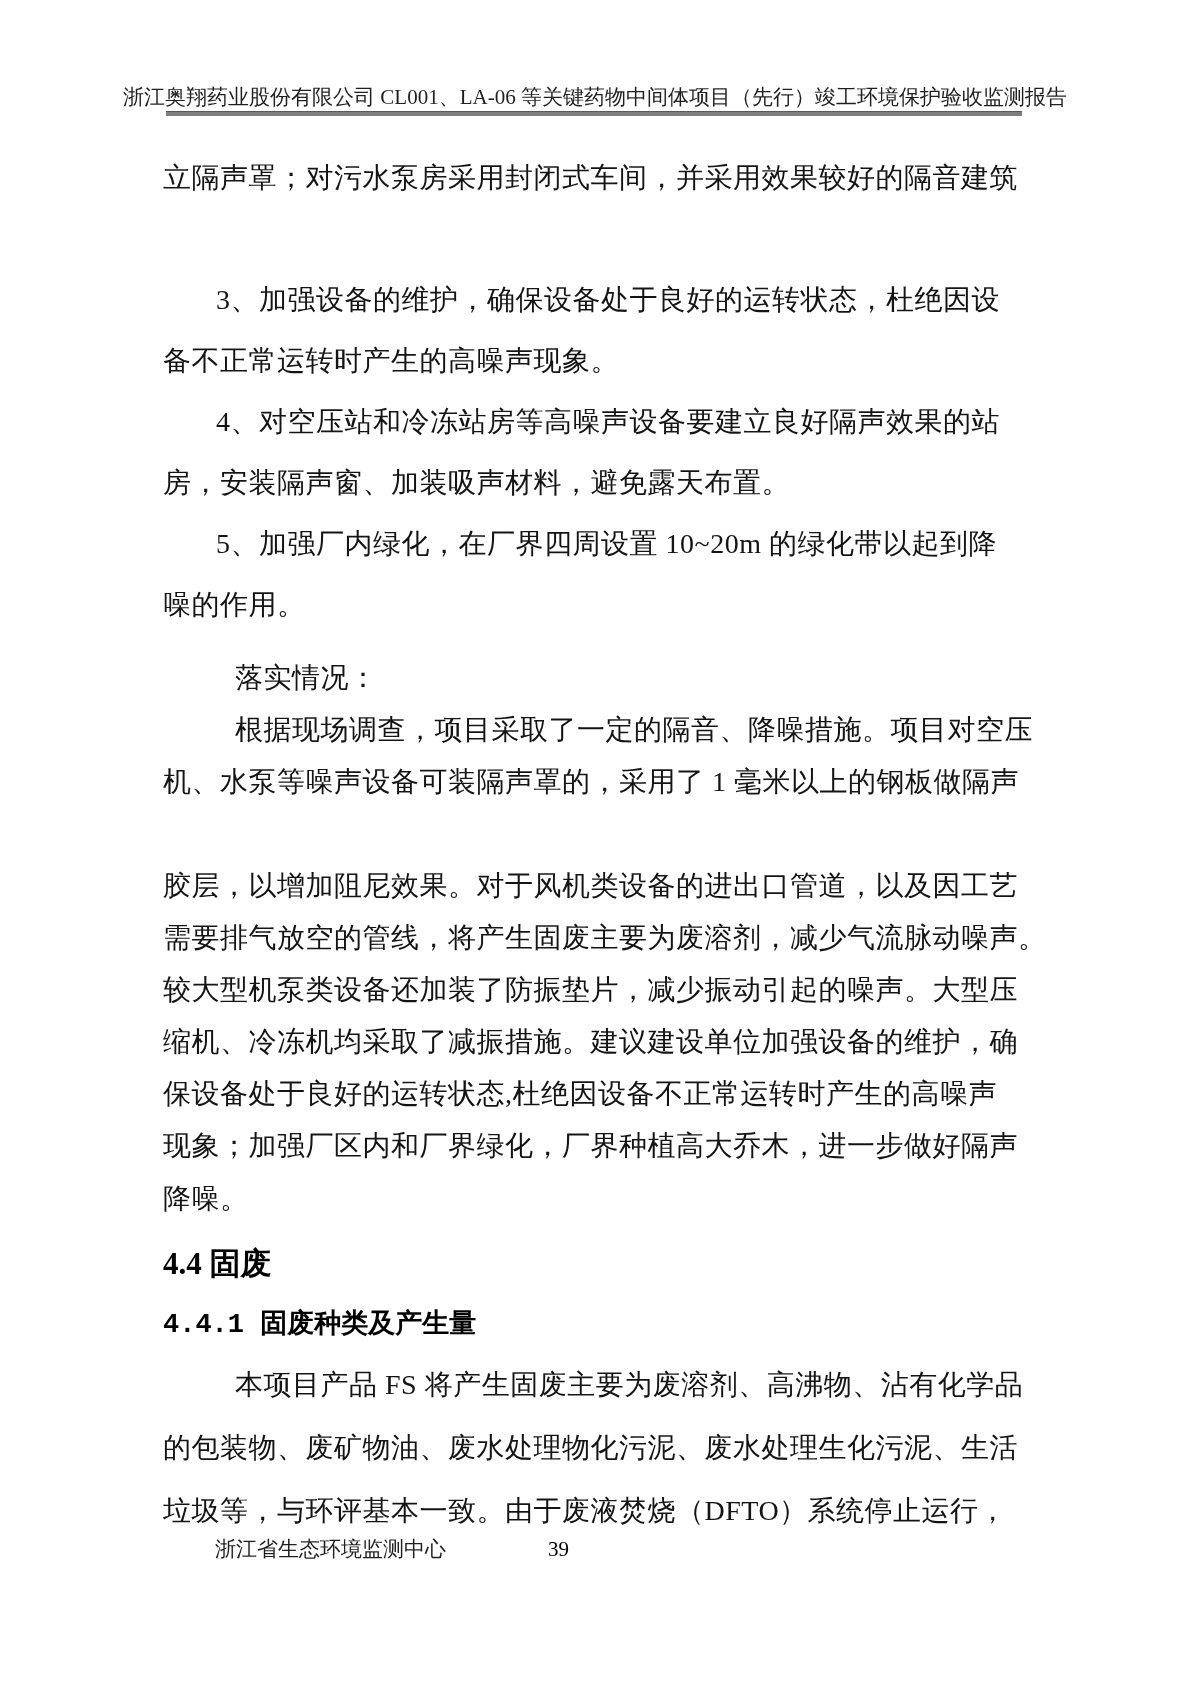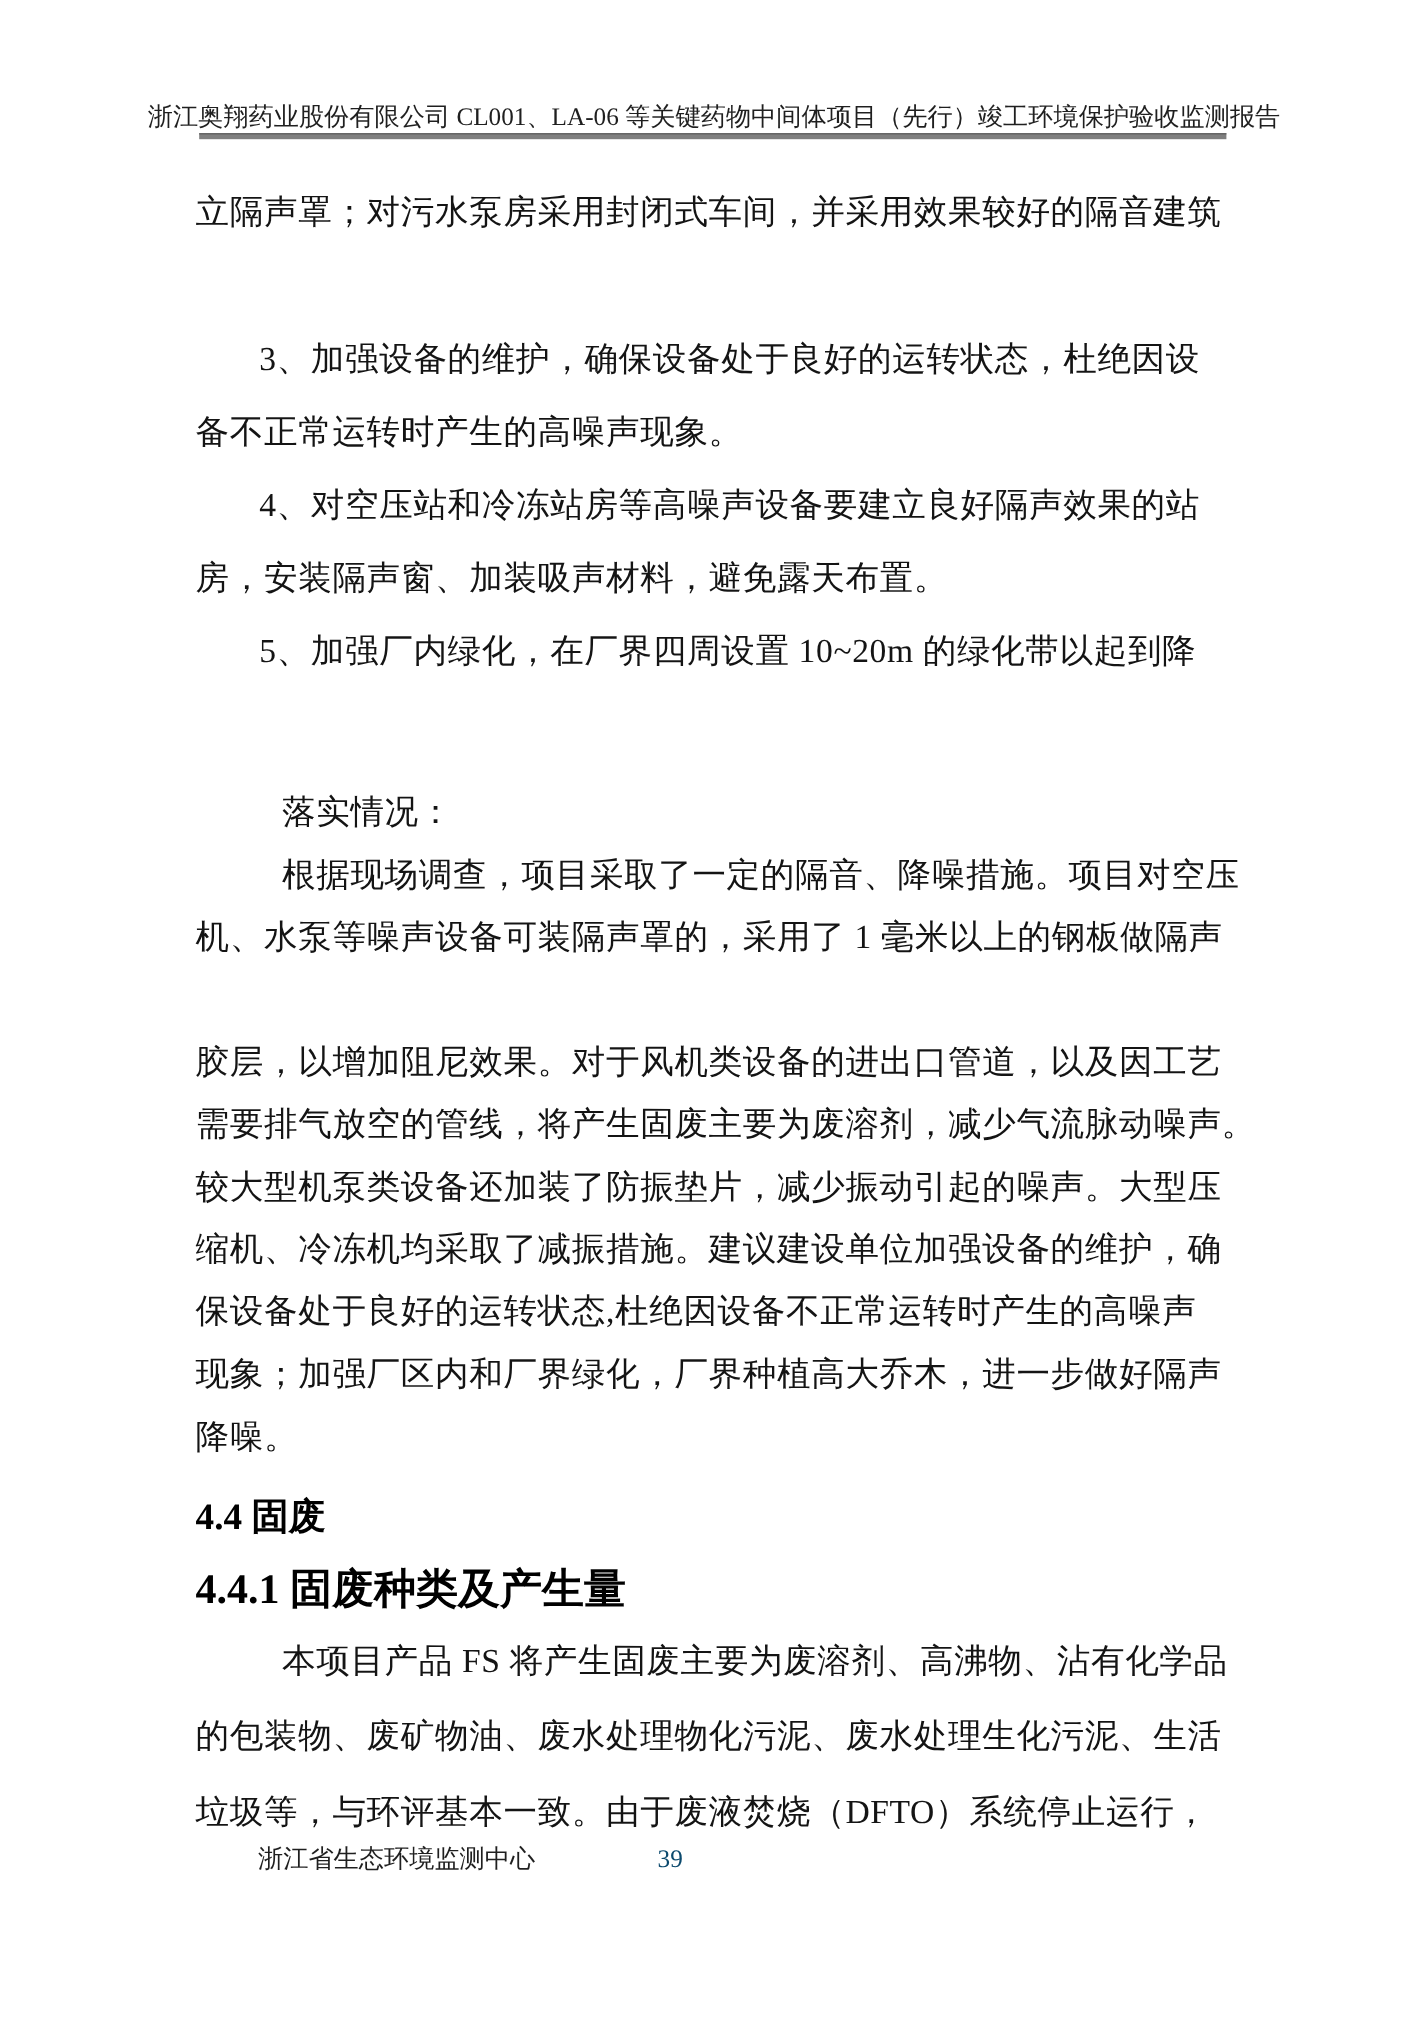--- a/index.html
+++ b/index.html
@@ -45,56 +45,58 @@
     left: 163px;
     font-size: 31px;
     font-weight: bold;
     line-height: 38px;
     white-space: nowrap;
     color: #000000;
   }
   .h2 {
     position: absolute;
     left: 163px;
-    font-size: 35px;
+    font-size: 27px;
     font-weight: bold;
     line-height: 36px;
     white-space: nowrap;
     color: #000000;
+    font-family: Liberation Mono, monospace;
   }
   .ft-org {
     position: absolute;
     top: 1536px; left: 215px;
     font-size: 21px;
     line-height: 26px;
     white-space: nowrap;
     color: #1f1f1f;
   }
   .ft-num {
     position: absolute;
     top: 1536px; left: 548px;
     font-size: 21px;
     line-height: 26px;
-    color: #0c4a6e;
+    color: #000000;
   }
 </style>
 </head>
 <body>
 
 <div id="page">
 
   <div class="hdr">浙江奥翔药业股份有限公司 CL001、LA-06 等关键药物中间体项目（先行）竣工环境保护验收监测报告</div>
   <div class="hdr-rule"></div>
 
   <div class="ln" style="top:160px">立隔声罩；对污水泵房采用封闭式车间，并采用效果较好的隔音建筑</div>
   <div class="ln ind-num" style="top:282px">3、加强设备的维护，确保设备处于良好的运转状态，杜绝因设</div>
   <div class="ln" style="top:343px">备不正常运转时产生的高噪声现象。</div>
   <div class="ln ind-num" style="top:404px">4、对空压站和冷冻站房等高噪声设备要建立良好隔声效果的站</div>
   <div class="ln" style="top:465px">房，安装隔声窗、加装吸声材料，避免露天布置。</div>
   <div class="ln ind-num" style="top:526px">5、加强厂内绿化，在厂界四周设置 10~20m 的绿化带以起到降</div>
+  <div class="ln" style="top:587px">噪的作用。</div>
 
   <div class="ln ind-par" style="top:660px">落实情况：</div>
   <div class="ln ind-par" style="top:712px">根据现场调查，项目采取了一定的隔音、降噪措施。项目对空压</div>
   <div class="ln" style="top:764px">机、水泵等噪声设备可装隔声罩的，采用了 1 毫米以上的钢板做隔声</div>
   <div class="ln" style="top:868px">胶层，以增加阻尼效果。对于风机类设备的进出口管道，以及因工艺</div>
   <div class="ln" style="top:920px">需要排气放空的管线，将产生固废主要为废溶剂，减少气流脉动噪声。</div>
   <div class="ln" style="top:972px">较大型机泵类设备还加装了防振垫片，减少振动引起的噪声。大型压</div>
   <div class="ln" style="top:1024px">缩机、冷冻机均采取了减振措施。建议建设单位加强设备的维护，确</div>
   <div class="ln" style="top:1076px">保设备处于良好的运转状态,杜绝因设备不正常运转时产生的高噪声</div>
   <div class="ln" style="top:1128px">现象；加强厂区内和厂界绿化，厂界种植高大乔木，进一步做好隔声</div>

